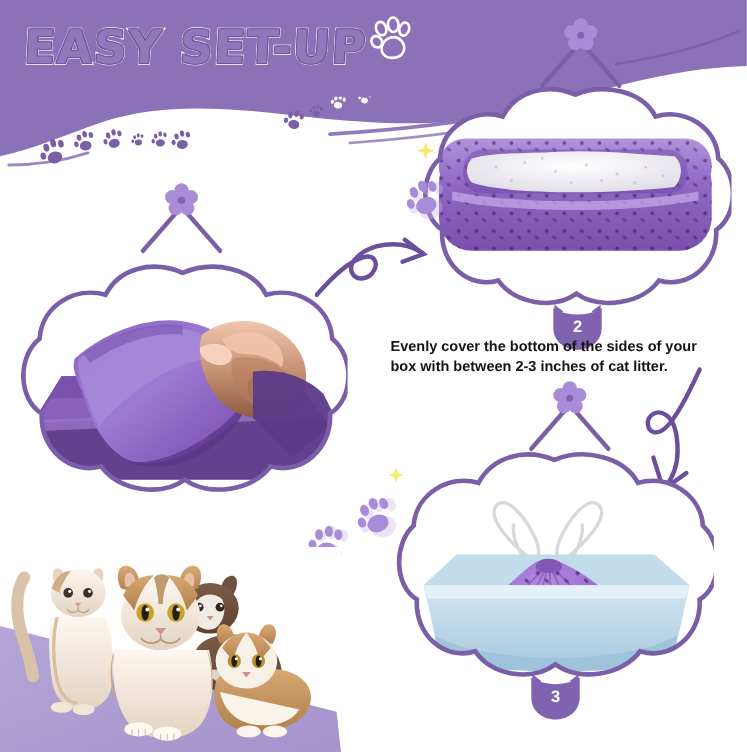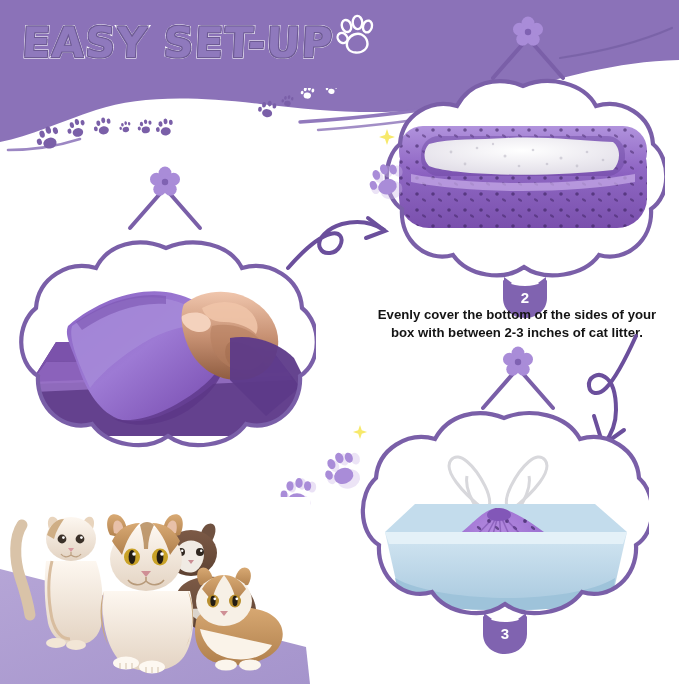--- a/index.html
+++ b/index.html
@@ -47,21 +47,21 @@
   
   .step { position: absolute; }
 
   .photo {
     position: absolute;
     overflow: hidden;
   }
 
   .caption {
     position: absolute;
-    text-align: center;
+    text-align: left;
     font-size: 13.2px;
     line-height: 1.35;
     font-weight: 700;
     color: #141414;
     font-family: "Liberation Sans", sans-serif;
     white-space: pre-line;
   }
 
   
   .badge { position: absolute; }

